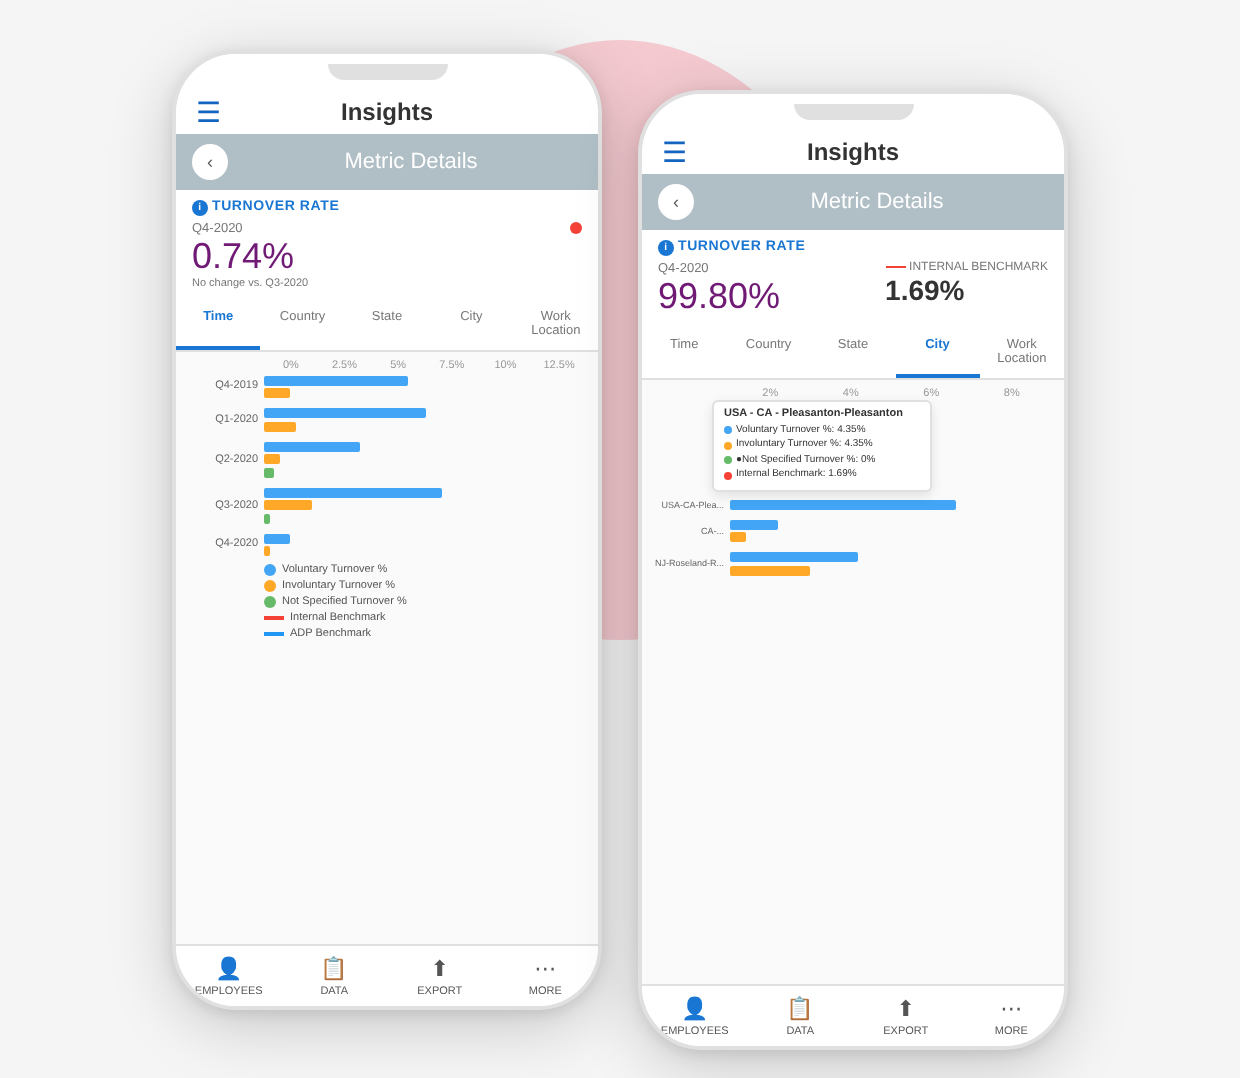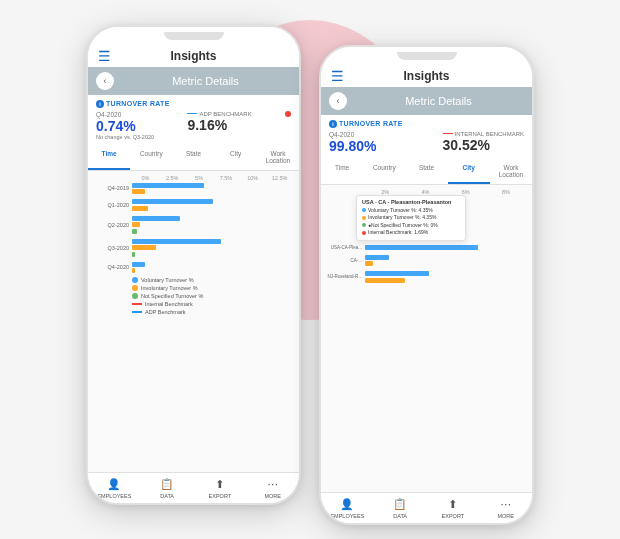--- a/index.html
+++ b/index.html
@@ -163,23 +163,23 @@
     }
     .metric-item {
       display: flex;
       flex-direction: column;
     }
     .metric-period {
       font-size: 6.5px;
       color: #777;
     }
     .metric-value {
-      font-size: 14px;
-      font-weight: 700;
-      color: #1d4ed8;
+      font-size: 18px;
+      font-weight: 400;
+      color: #701a75;
     }
     .metric-change {
       font-size: 5.5px;
       color: #777;
     }
     .benchmark-item {
       display: flex;
       flex-direction: column;
       align-items: flex-start;
     }
@@ -394,27 +394,20 @@
           <div class="info-icon">i</div>
           <span>TURNOVER RATE</span>
         </div>
         <div class="metrics-row">
           <div class="metric-item">
             <span class="metric-period">Q4-2020</span>
             <span class="metric-value">0.74%</span>
             <span class="metric-change">No change
 vs. Q3-2020</span>
           </div>
-          <div class="benchmark-item">
-            <div class="benchmark-label">
-              <span class="benchmark-dash"></span>
-              <span>ADP BENCHMARK</span>
-            </div>
-            <span class="benchmark-value">9.16%</span>
-          </div>
           <div class="dot-red"></div>
         </div>
       </div>
       <div class="tabs">
         <div class="tab active">Time</div>
         <div class="tab">Country</div>
         <div class="tab">State</div>
         <div class="tab">City</div>
         <div class="tab">Work Location</div>
       </div>
@@ -536,21 +529,21 @@
         <div class="metrics-row">
           <div class="metric-item">
             <span class="metric-period">Q4-2020</span>
             <span class="metric-value">99.80%</span>
           </div>
           <div class="benchmark-item">
             <div class="benchmark-label">
               <span class="benchmark-dash red"></span>
               <span>INTERNAL BENCHMARK</span>
             </div>
-            <span class="benchmark-value">30.52%</span>
+            <span class="benchmark-value">1.69%</span>
           </div>
         </div>
       </div>
       <div class="tabs">
         <div class="tab">Time</div>
         <div class="tab">Country</div>
         <div class="tab">State</div>
         <div class="tab active">City</div>
         <div class="tab">Work Location</div>
       </div>

